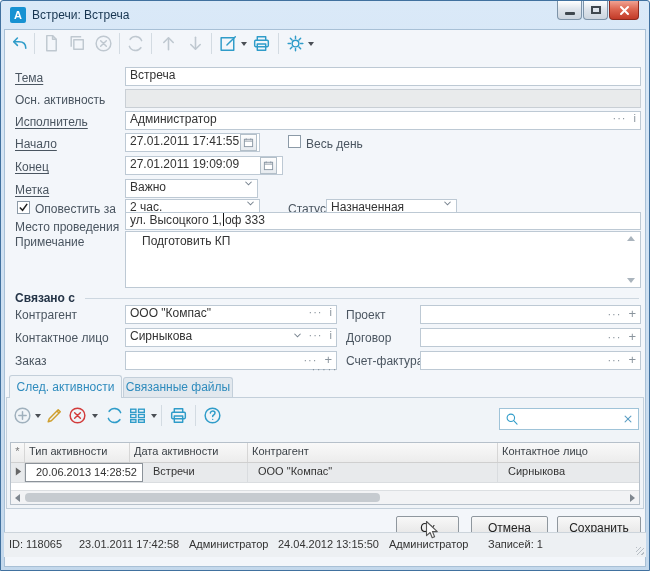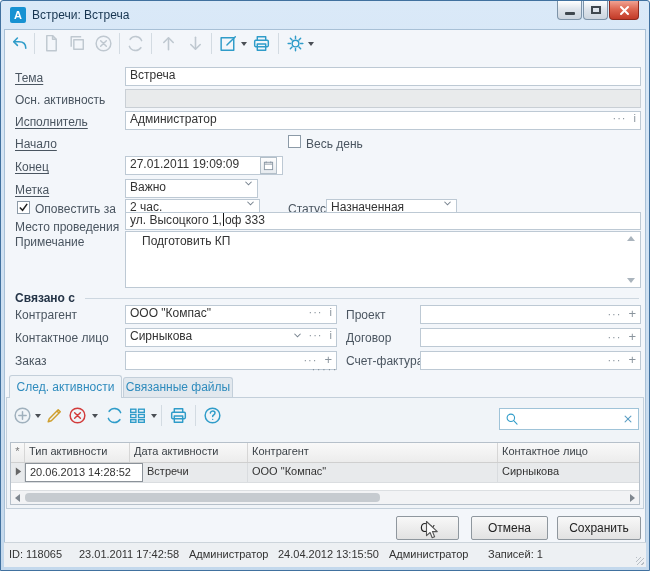--- a/index.html
+++ b/index.html
@@ -53,31 +53,31 @@
   .tab.inactive{top:376px;height:20px;line-height:19px;background:#e2e8ee;z-index:1;}
   .panel{position:absolute;left:5px;top:396px;width:638px;height:112px;background:#f0f4f8;border:1px solid #c3cfda;box-sizing:border-box;z-index:2;}
   .search{position:absolute;left:492px;top:10px;width:140px;height:22px;box-sizing:border-box;background:#fff;
     border:1px solid #9fc3d8;display:flex;align-items:center;padding:0 5px;gap:4px;}
   .search input{flex:1;border:none;outline:none;font:inherit;min-width:0;background:transparent;}
   
   .tbl{position:absolute;left:3px;top:44px;width:630px;height:63px;background:#fff;border:1px solid #b6c0ca;box-sizing:border-box;overflow:hidden;}
   .thead{display:flex;height:19px;background:linear-gradient(#f9f9f9,#ececec);border-bottom:1px solid #cfcfcf;}
   .th{box-sizing:border-box;border-right:1px solid #d6d6d6;padding:2px 0 0 4px;font-size:11px;color:#3c4248;overflow:hidden;white-space:nowrap;}
   .trow{display:flex;height:19px;background:#e8eaec;border-bottom:1px solid #dadde0;}
-  .td{box-sizing:border-box;border-right:1px solid #d9dcdf;padding:2px 0 0 4px;font-size:11px;color:#333;overflow:hidden;white-space:nowrap;}
+  .td{box-sizing:border-box;border-right:1px solid #d9dcdf;padding:2px 0 0 10px;font-size:11px;color:#333;overflow:hidden;white-space:nowrap;}
   .td.focus{background:#fff;border:1px solid #8b9299;}
   .hscroll{position:absolute;left:0;right:0;bottom:0;height:13px;background:#f2f3f5;border-top:1px solid #dcdfe2;}
   .sarrow{position:absolute;top:3px;width:0;height:0;border-top:4px solid transparent;border-bottom:4px solid transparent;}
   .sarrow.left{left:4px;border-right:5px solid #7f8790;}
   .sarrow.right{right:4px;border-left:5px solid #7f8790;}
   .thumb{position:absolute;left:14px;top:2px;width:355px;height:9px;background:#c6cbd0;border-radius:4px;}
   
   .btn{position:absolute;top:515px;height:24px;box-sizing:border-box;background:linear-gradient(#f8f8f8,#e2e2e2);
     border:1px solid #8f979e;border-radius:2px;text-align:center;line-height:22px;color:#222;}
-  .statusbar{position:absolute;left:3px;right:3px;bottom:3px;height:24px;background:#edf0f3;border-top:1px solid #ccd4db;}
+  .statusbar{position:absolute;left:3px;right:3px;bottom:13px;height:24px;background:#edf0f3;border-top:1px solid #ccd4db;}
   .st{position:absolute;top:5px;font-size:11px;color:#333;white-space:nowrap;}
   .grip{position:absolute;right:2px;bottom:2px;width:8px;height:8px;
     background:repeating-linear-gradient(135deg,#b7bec5 0 1px,transparent 1px 3px);}
   .mcursor{position:absolute;left:424px;top:519px;z-index:9;}
 </style>
 </head>
 <body>
 
 <div class="window">
   <div class="client"></div>
@@ -180,20 +180,29 @@
   <div class="lbl lnk" style="left:14px;top:114px">Исполнитель</div>
   <div class="fld" style="left:124px;top:110px;width:516px">
     <span class="val">Администратор</span>
     <span class="btns">
       <span class="dots">···</span>
       <span class="ibtn">i</span>
     </span>
   </div>
 
   <div class="lbl lnk" style="left:14px;top:136px">Начало</div>
+  <div class="fld" style="left:124px;top:132px;width:135px;padding-right:2px">
+    <span class="val">27.01.2011 17:41:55</span>
+    <span class="calbtn">
+      <svg width="11" height="11" viewBox="0 0 12 12">
+          <rect x="1.5" y="2.5" width="9" height="8" fill="#fff" stroke="#8a97a3"></rect>
+          <path d="M1.5 4.5h9M3.5 1.5v2M8.5 1.5v2" stroke="#8a97a3" fill="none"></path>
+        </svg>
+    </span>
+  </div>
   <div class="cb" style="left:287px;top:134px"></div>
   <div class="lbl" style="left:305px;top:136px">Весь день</div>
 
   <div class="lbl lnk" style="left:14px;top:159px">Конец</div>
   <div class="fld" style="left:124px;top:155px;width:158px;padding-right:5px">
     <span class="val">27.01.2011 19:09:09</span>
     <span class="calbtn">
       <svg width="11" height="11" viewBox="0 0 12 12">
           <rect x="1.5" y="2.5" width="9" height="8" fill="#fff" stroke="#8a97a3"></rect>
           <path d="M1.5 4.5h9M3.5 1.5v2M8.5 1.5v2" stroke="#8a97a3" fill="none"></path>

